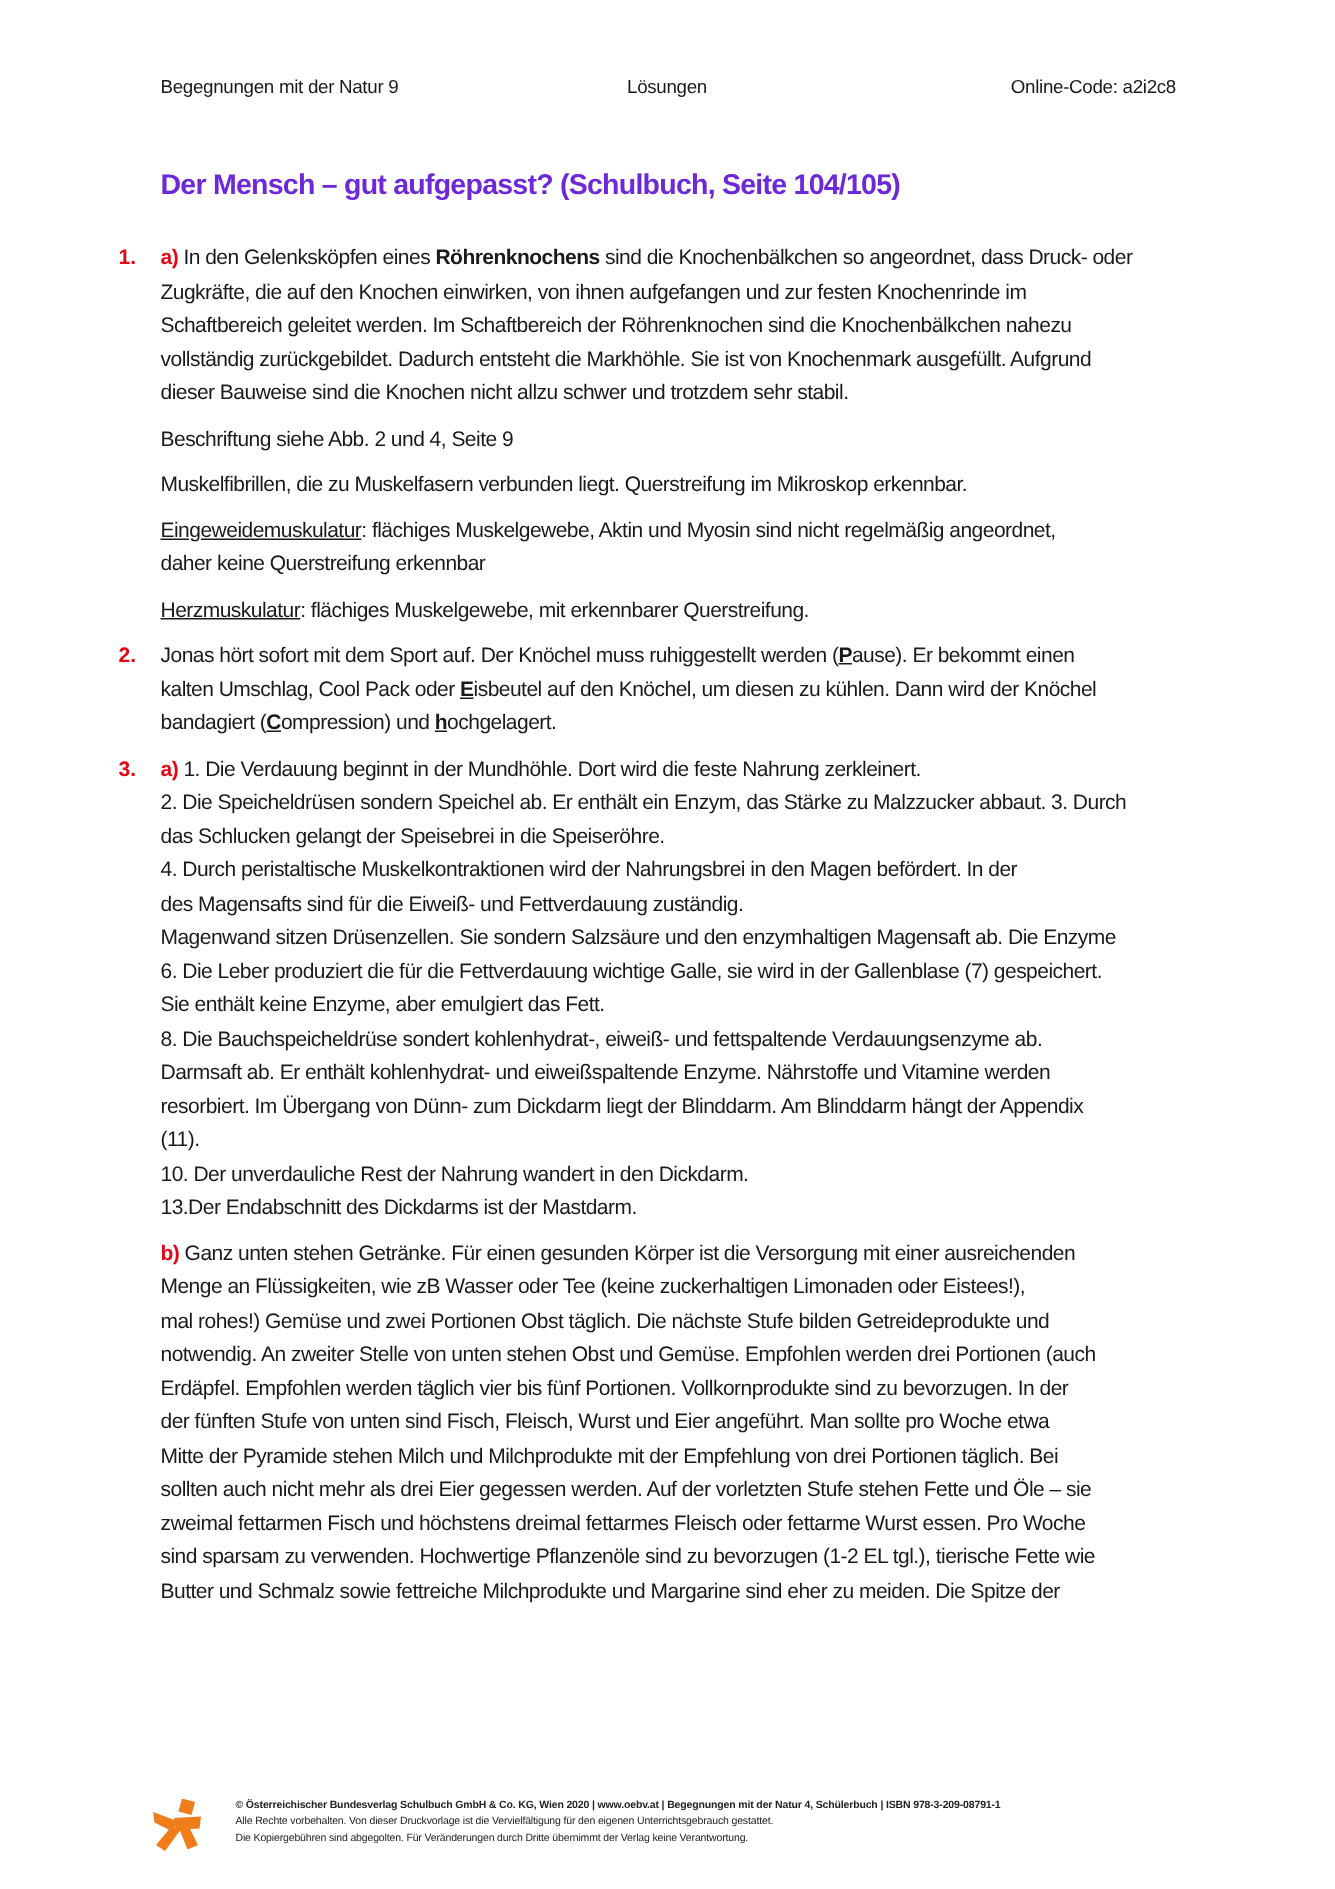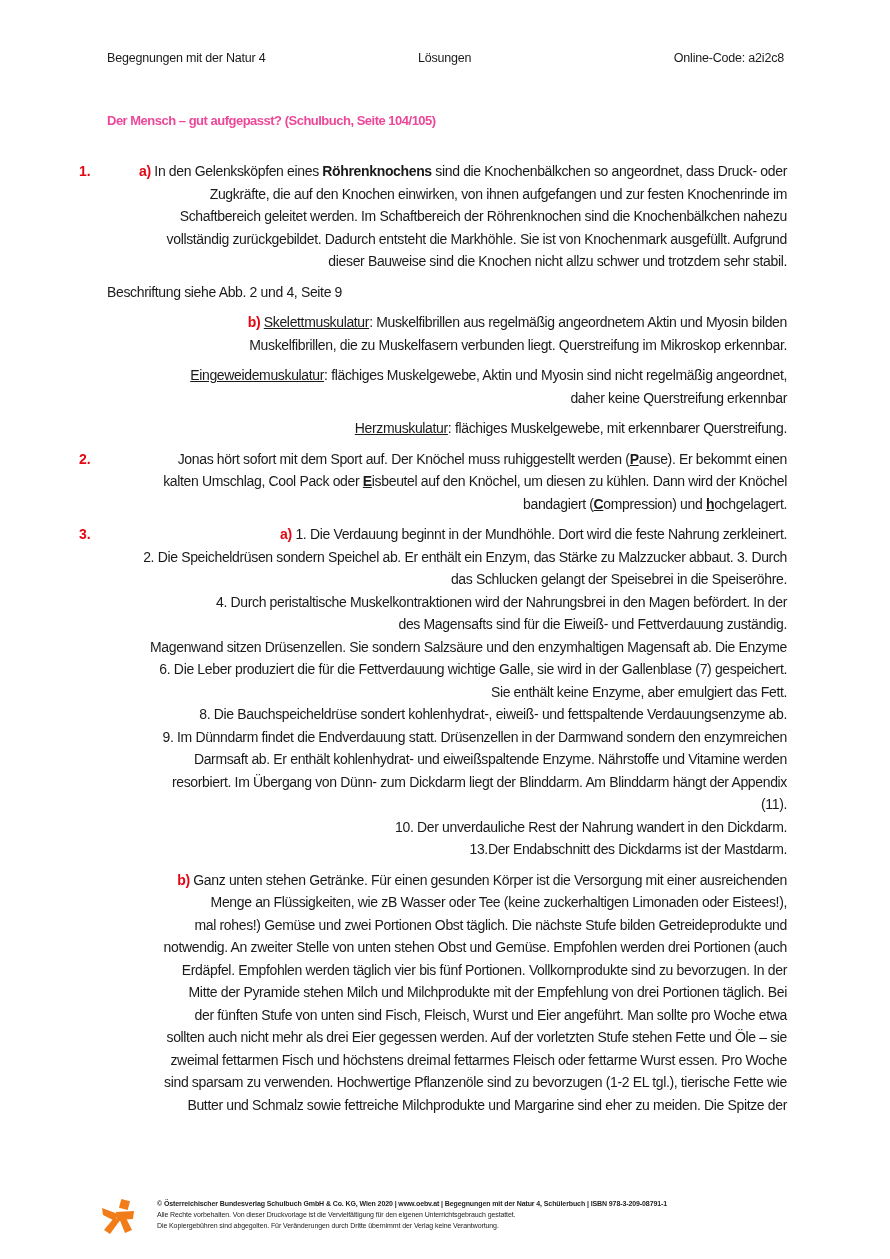--- a/index.html
+++ b/index.html
@@ -10,48 +10,48 @@
     .page-header {
       position: absolute; top: 51px; left: 107px; width: 677px; height: 18px;
       font-size: 12.5px; letter-spacing: -0.2px;
     }
     .page-header span { position: absolute; top: 0; white-space: nowrap; }
     .hdr-left { left: 0; }
     .hdr-center { left: 311px; }
     .hdr-right { right: 0; }
     .title {
       position: absolute; top: 113px; left: 107px; margin: 0;
-      font-size: 13px; font-weight: bold; color: #ec4899; letter-spacing: -0.5px; white-space: nowrap;
+      font-size: 19px; font-weight: bold; color: #6d28d9; letter-spacing: -0.5px; white-space: nowrap;
     }
     .content { position: absolute; top: 160px; left: 0; width: 890px; }
     .task { position: relative; padding-left: 107px; width: 680px; }
     .num {
       position: absolute; left: 79px; top: 0;
       color: #e30613; font-weight: bold; font-size: 14px; line-height: 22.5px;
     }
     .para { margin: 0; font-size: 14px; line-height: 22.5px; letter-spacing: -0.35px; white-space: nowrap; }
     .sub { color: #e30613; font-weight: bold; }
     .u { text-decoration: underline; }
     .bu { text-decoration: underline; font-weight: bold; }
     .gap { height: 8px; }
-    .line { display: block; text-align: right; }
+    .line { display: block; }
     .footer {
       position: absolute; top: 1197px; left: 100px; width: 700px; height: 40px;
     }
     .logo { position: absolute; left: 0; top: 2px; width: 38px; height: 36px; }
     .footer-text {
       position: absolute; left: 57px; top: 1px; font-size: 7px; line-height: 11px; color: #222; letter-spacing: -0.1px; white-space: nowrap;
     }
     .footer-text .bold { font-weight: bold; }
   </style>
 </head>
 <body>
 
 <div class="page-header">
-  <span class="hdr-left">Begegnungen mit der Natur 4</span>
+  <span class="hdr-left">Begegnungen mit der Natur 9</span>
   <span class="hdr-center">Lösungen</span>
   <span class="hdr-right">Online-Code: a2i2c8</span>
 </div>
 
 <h1 class="title">Der Mensch – gut aufgepasst? (Schulbuch, Seite 104/105)</h1>
 
 <div class="content">
 
   <div class="task">
     <span class="num">1.</span>
@@ -59,21 +59,20 @@
       <span class="line"><span class="sub">a)</span><span> In den Gelenksköpfen eines </span><b>Röhrenknochens</b><span> sind die Knochenbälkchen so angeordnet, dass Druck- oder</span></span>
       <span class="line">Zugkräfte, die auf den Knochen einwirken, von ihnen aufgefangen und zur festen Knochenrinde im</span>
       <span class="line">Schaftbereich geleitet werden. Im Schaftbereich der Röhrenknochen sind die Knochenbälkchen nahezu</span>
       <span class="line">vollständig zurückgebildet. Dadurch entsteht die Markhöhle. Sie ist von Knochenmark ausgefüllt. Aufgrund</span>
       <span class="line">dieser Bauweise sind die Knochen nicht allzu schwer und trotzdem sehr stabil.</span>
     </p>
     <div class="gap"></div>
     <p class="para">Beschriftung siehe Abb. 2 und 4, Seite 9</p>
     <div class="gap"></div>
     <p class="para">
-      <span class="line"><span class="sub">b)</span> <span class="u">Skelettmuskulatur</span><span>: Muskelfibrillen aus regelmäßig angeordnetem Aktin und Myosin bilden</span></span>
       <span class="line">Muskelfibrillen, die zu Muskelfasern verbunden liegt. Querstreifung im Mikroskop erkennbar.</span>
     </p>
     <div class="gap"></div>
     <p class="para">
       <span class="line"><span class="u">Eingeweidemuskulatur</span><span>: flächiges Muskelgewebe, Aktin und Myosin sind nicht regelmäßig angeordnet,</span></span>
       <span class="line">daher keine Querstreifung erkennbar</span>
     </p>
     <div class="gap"></div>
     <p class="para">
       <span class="line"><span class="u">Herzmuskulatur</span><span>: flächiges Muskelgewebe, mit erkennbarer Querstreifung.</span></span>
@@ -98,36 +97,35 @@
     <p class="para">
       <span class="line"><span class="sub">a)</span><span> 1. Die Verdauung beginnt in der Mundhöhle. Dort wird die feste Nahrung zerkleinert.</span></span>
       <span class="line">2. Die Speicheldrüsen sondern Speichel ab. Er enthält ein Enzym, das Stärke zu Malzzucker abbaut. 3. Durch</span>
       <span class="line">das Schlucken gelangt der Speisebrei in die Speiseröhre.</span>
       <span class="line">4. Durch peristaltische Muskelkontraktionen wird der Nahrungsbrei in den Magen befördert. In der</span>
       <span class="line">des Magensafts sind für die Eiweiß- und Fettverdauung zuständig.</span>
       <span class="line">Magenwand sitzen Drüsenzellen. Sie sondern Salzsäure und den enzymhaltigen Magensaft ab. Die Enzyme</span>
       <span class="line">6. Die Leber produziert die für die Fettverdauung wichtige Galle, sie wird in der Gallenblase (7) gespeichert.</span>
       <span class="line">Sie enthält keine Enzyme, aber emulgiert das Fett.</span>
       <span class="line">8. Die Bauchspeicheldrüse sondert kohlenhydrat-, eiweiß- und fettspaltende Verdauungsenzyme ab.</span>
-      <span class="line">9. Im Dünndarm findet die Endverdauung statt. Drüsenzellen in der Darmwand sondern den enzymreichen</span>
       <span class="line">Darmsaft ab. Er enthält kohlenhydrat- und eiweißspaltende Enzyme. Nährstoffe und Vitamine werden</span>
       <span class="line">resorbiert. Im Übergang von Dünn- zum Dickdarm liegt der Blinddarm. Am Blinddarm hängt der Appendix</span>
       <span class="line">(11).</span>
       <span class="line">10. Der unverdauliche Rest der Nahrung wandert in den Dickdarm.</span>
       <span class="line">13.Der Endabschnitt des Dickdarms ist der Mastdarm.</span>
     </p>
     <div class="gap"></div>
     <p class="para">
       <span class="line"><span class="sub">b)</span><span> Ganz unten stehen Getränke. Für einen gesunden Körper ist die Versorgung mit einer ausreichenden</span></span>
       <span class="line">Menge an Flüssigkeiten, wie zB Wasser oder Tee (keine zuckerhaltigen Limonaden oder Eistees!),</span>
       <span class="line">mal rohes!) Gemüse und zwei Portionen Obst täglich. Die nächste Stufe bilden Getreideprodukte und</span>
       <span class="line">notwendig. An zweiter Stelle von unten stehen Obst und Gemüse. Empfohlen werden drei Portionen (auch</span>
       <span class="line">Erdäpfel. Empfohlen werden täglich vier bis fünf Portionen. Vollkornprodukte sind zu bevorzugen. In der</span>
+      <span class="line">der fünften Stufe von unten sind Fisch, Fleisch, Wurst und Eier angeführt. Man sollte pro Woche etwa</span>
       <span class="line">Mitte der Pyramide stehen Milch und Milchprodukte mit der Empfehlung von drei Portionen täglich. Bei</span>
-      <span class="line">der fünften Stufe von unten sind Fisch, Fleisch, Wurst und Eier angeführt. Man sollte pro Woche etwa</span>
       <span class="line">sollten auch nicht mehr als drei Eier gegessen werden. Auf der vorletzten Stufe stehen Fette und Öle – sie</span>
       <span class="line">zweimal fettarmen Fisch und höchstens dreimal fettarmes Fleisch oder fettarme Wurst essen. Pro Woche</span>
       <span class="line">sind sparsam zu verwenden. Hochwertige Pflanzenöle sind zu bevorzugen (1-2 EL tgl.), tierische Fette wie</span>
       <span class="line">Butter und Schmalz sowie fettreiche Milchprodukte und Margarine sind eher zu meiden. Die Spitze der</span>
     </p>
   </div>
 </div>
 
 <div class="footer">
   <svg class="logo" viewBox="0 0 38 36">

